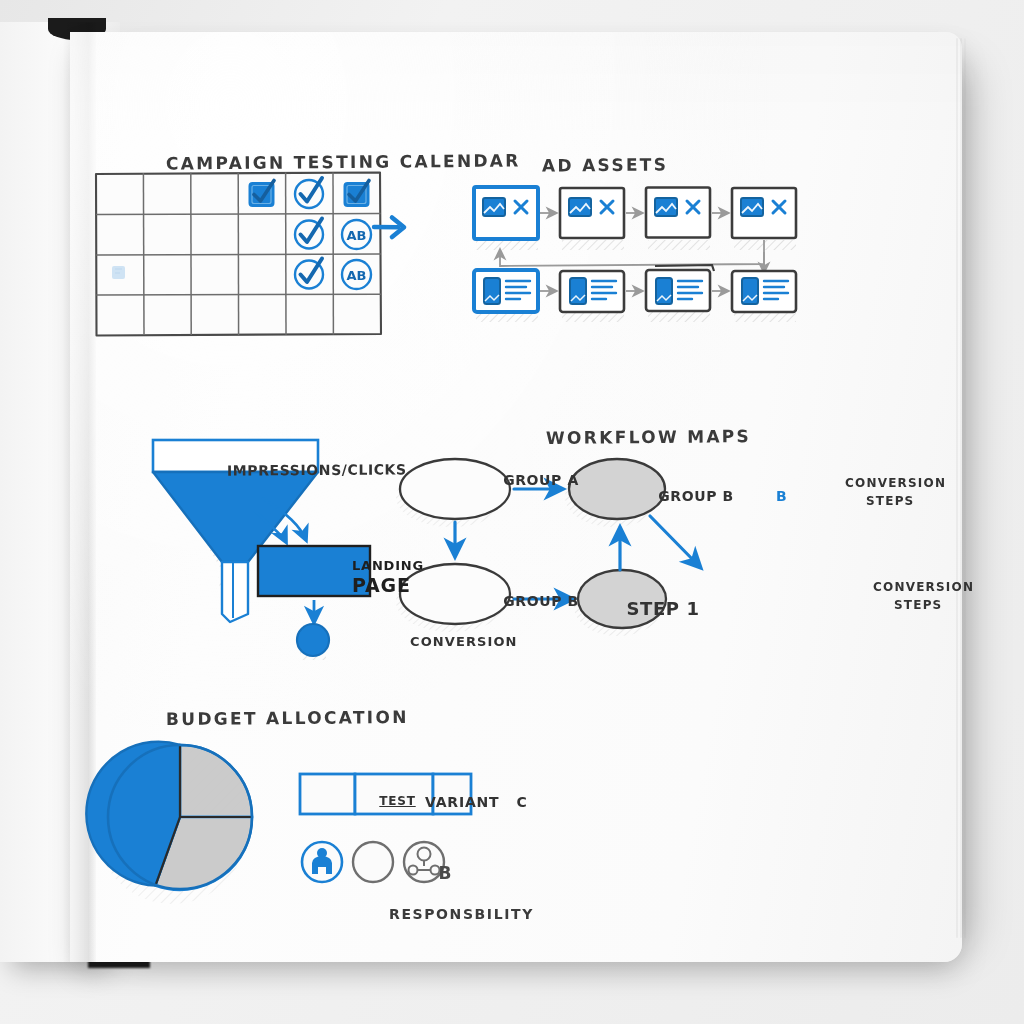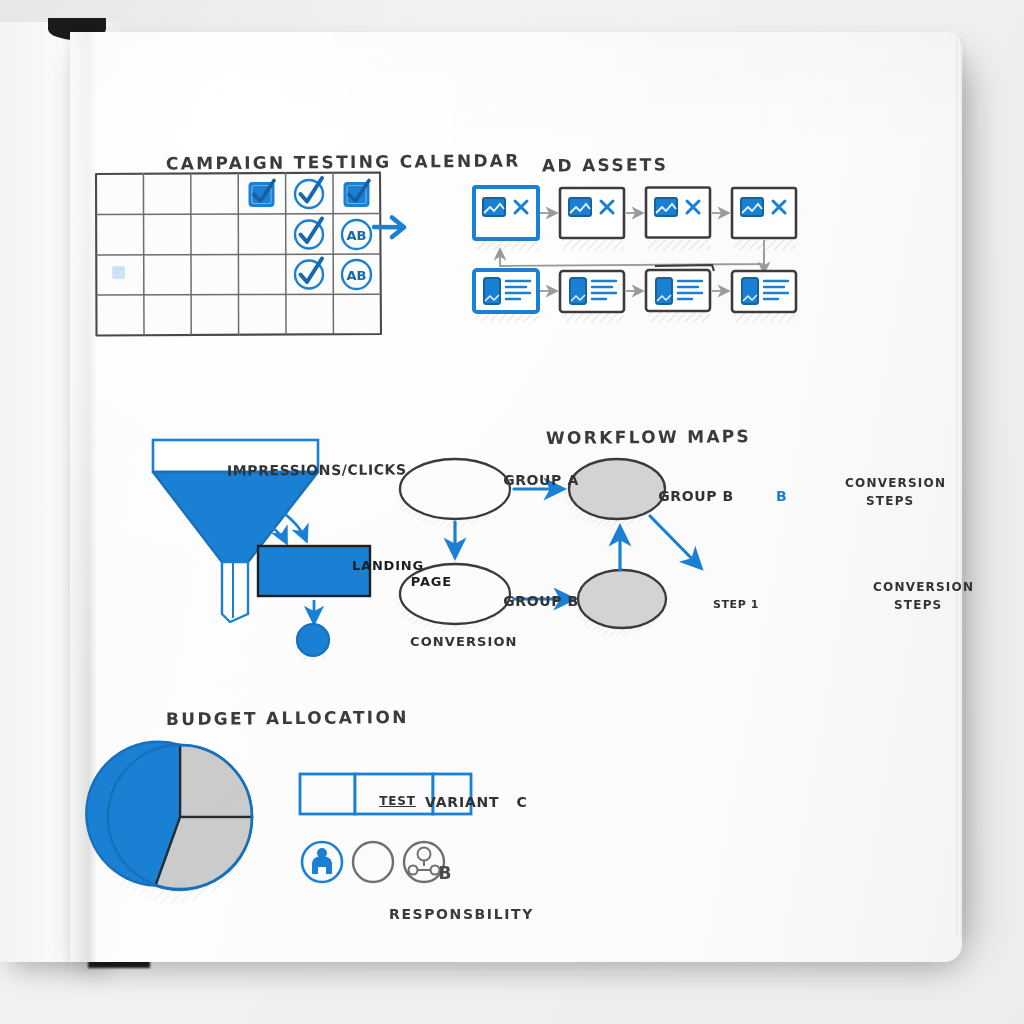--- a/index.html
+++ b/index.html
@@ -323,29 +323,29 @@
       </g>
     </svg>
 
     <div class="ink hd" style="left:166px;top:130px;">CAMPAIGN TESTING CALENDAR</div>
     <div class="ink hd" style="left:542px;top:133px;">AD ASSETS</div>
     <div class="ink hd" style="left:546px;top:405px;">WORKFLOW MAPS</div>
     <div class="ink hd" style="left:166px;top:686px;">BUDGET ALLOCATION</div>
 
     <div class="ink lbl" style="left:227px;top:440px;font-size:14px;letter-spacing:.6px;transform:rotate(-.4deg);">IMPRESSIONS/CLICKS</div>
     <div class="ink lbl" style="left:352px;top:536px;font-size:13px;color:#1f1f1f;text-align:left;width:100px;letter-spacing:.8px;">LANDING</div>
-    <div class="ink lbl" style="left:352px;top:552px;font-size:13px;color:#1f1f1f;text-align:right;width:100px;letter-spacing:.8px;">PAGE</div>
+    <div class="ink lbl" style="left:352px;top:552px;font-size:19px;color:#1f1f1f;text-align:left;width:100px;letter-spacing:.8px;">PAGE</div>
     <div class="ink lbl" style="left:410px;top:612px;font-size:13px;letter-spacing:1.1px;">CONVERSION</div>
 
     <div class="ink lbl" style="left:486px;top:450px;font-size:14px;letter-spacing:.6px;width:110px;text-align:center;">GROUP A</div>
     <div class="ink lbl" style="left:651px;top:466px;font-size:14px;letter-spacing:.6px;width:90px;text-align:center;">
       <span>GROUP B</span>
     </div>
     <div class="ink lbl" style="left:486px;top:571px;font-size:14px;letter-spacing:.6px;width:110px;text-align:center;">GROUP B</div>
-    <div class="ink lbl" style="left:696px;top:576px;font-size:11px;letter-spacing:.6px;width:80px;text-align:center;">STEP 1</div>
+    <div class="ink lbl" style="left:623px;top:576px;font-size:18px;letter-spacing:.6px;width:80px;text-align:center;">STEP 1</div>
 
     <div class="ink lbl" style="left:845px;top:454px;font-size:12px;letter-spacing:1.2px;">CONVERSION</div>
     <div class="ink lbl" style="left:866px;top:472px;font-size:12px;letter-spacing:1.2px;">STEPS</div>
     <div class="ink lbl" style="left:873px;top:558px;font-size:12px;letter-spacing:1.2px;">CONVERSION</div>
     <div class="ink lbl" style="left:894px;top:576px;font-size:12px;letter-spacing:1.2px;">STEPS</div>
 
     <div class="ink lbl" style="left:370px;top:772px;font-size:12px;letter-spacing:.8px;width:55px;text-align:center;text-decoration:underline;">TEST</div>
     <div class="ink lbl" style="left:425px;top:772px;font-size:14px;letter-spacing:.8px;width:78px;text-align:left;">VARIANT</div>
     <div class="ink lbl" style="left:503px;top:772px;font-size:14px;letter-spacing:.8px;width:38px;text-align:center;">C</div>
 

